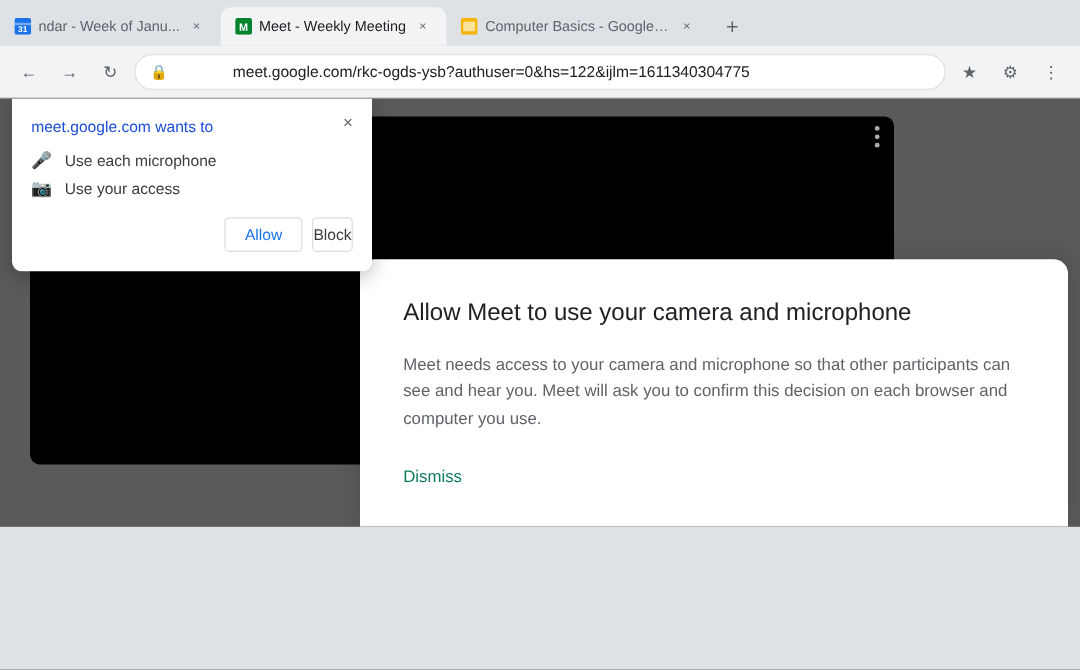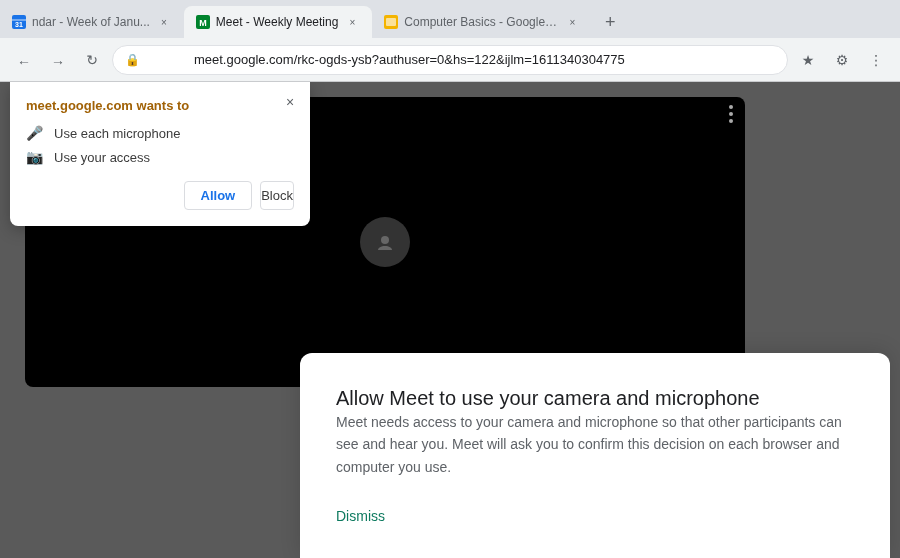--- a/index.html
+++ b/index.html
@@ -7,21 +7,21 @@
       width: 900px;
       height: 558px;
       overflow: hidden;
       font-family: -apple-system, BlinkMacSystemFont, 'Segoe UI', Arial, sans-serif;
       background: #dee1e6;
     }
 
     
     .browser-frame {
       width: 900px;
-      height: 558px;
+      height: 439px;
       display: flex;
       flex-direction: column;
       background: #dee1e6;
     }
 
     
     .tab-bar {
       display: flex;
       align-items: flex-end;
       background: #dee1e6;
@@ -225,23 +225,23 @@
       align-items: center;
       justify-content: center;
       cursor: pointer;
       color: #5f6368;
       font-size: 14px;
       border-radius: 50%;
     }
 
     .popup-title {
       font-size: 13px;
-      color: #a16207;
+      color: #1d4ed8;
       margin-bottom: 12px;
-      font-weight: 700;
+      font-weight: 400;
     }
 
     .permission-item {
       display: flex;
       align-items: center;
       gap: 10px;
       margin-bottom: 8px;
       font-size: 13px;
       color: #3c3c3c;
     }
@@ -262,21 +262,21 @@
     }
 
     .btn-allow {
       padding: 6px 16px;
       background: #fff;
       border: 1px solid #dadce0;
       border-radius: 4px;
       font-size: 13px;
       color: #1a73e8;
       cursor: pointer;
-      font-weight: 700;
+      font-weight: 400;
     }
 
     .btn-block {
       padding: 6px 0;
       background: #fff;
       border: 1px solid #dadce0;
       border-radius: 4px;
       font-size: 13px;
       color: #3c3c3c;
       cursor: pointer;
@@ -292,20 +292,21 @@
       border-radius: 12px 12px 0 0;
       padding: 32px 36px 28px 36px;
       box-shadow: 0 -2px 20px rgba(0,0,0,0.15);
       z-index: 50;
     }
 
     .meet-modal-title {
       font-size: 20px;
       font-weight: 500;
       color: #202124;
+      margin-bottom: 18px;
       line-height: 1.3;
     }
 
     .meet-modal-body {
       font-size: 14px;
       color: #5f6368;
       line-height: 1.6;
       margin-bottom: 24px;
     }
 

